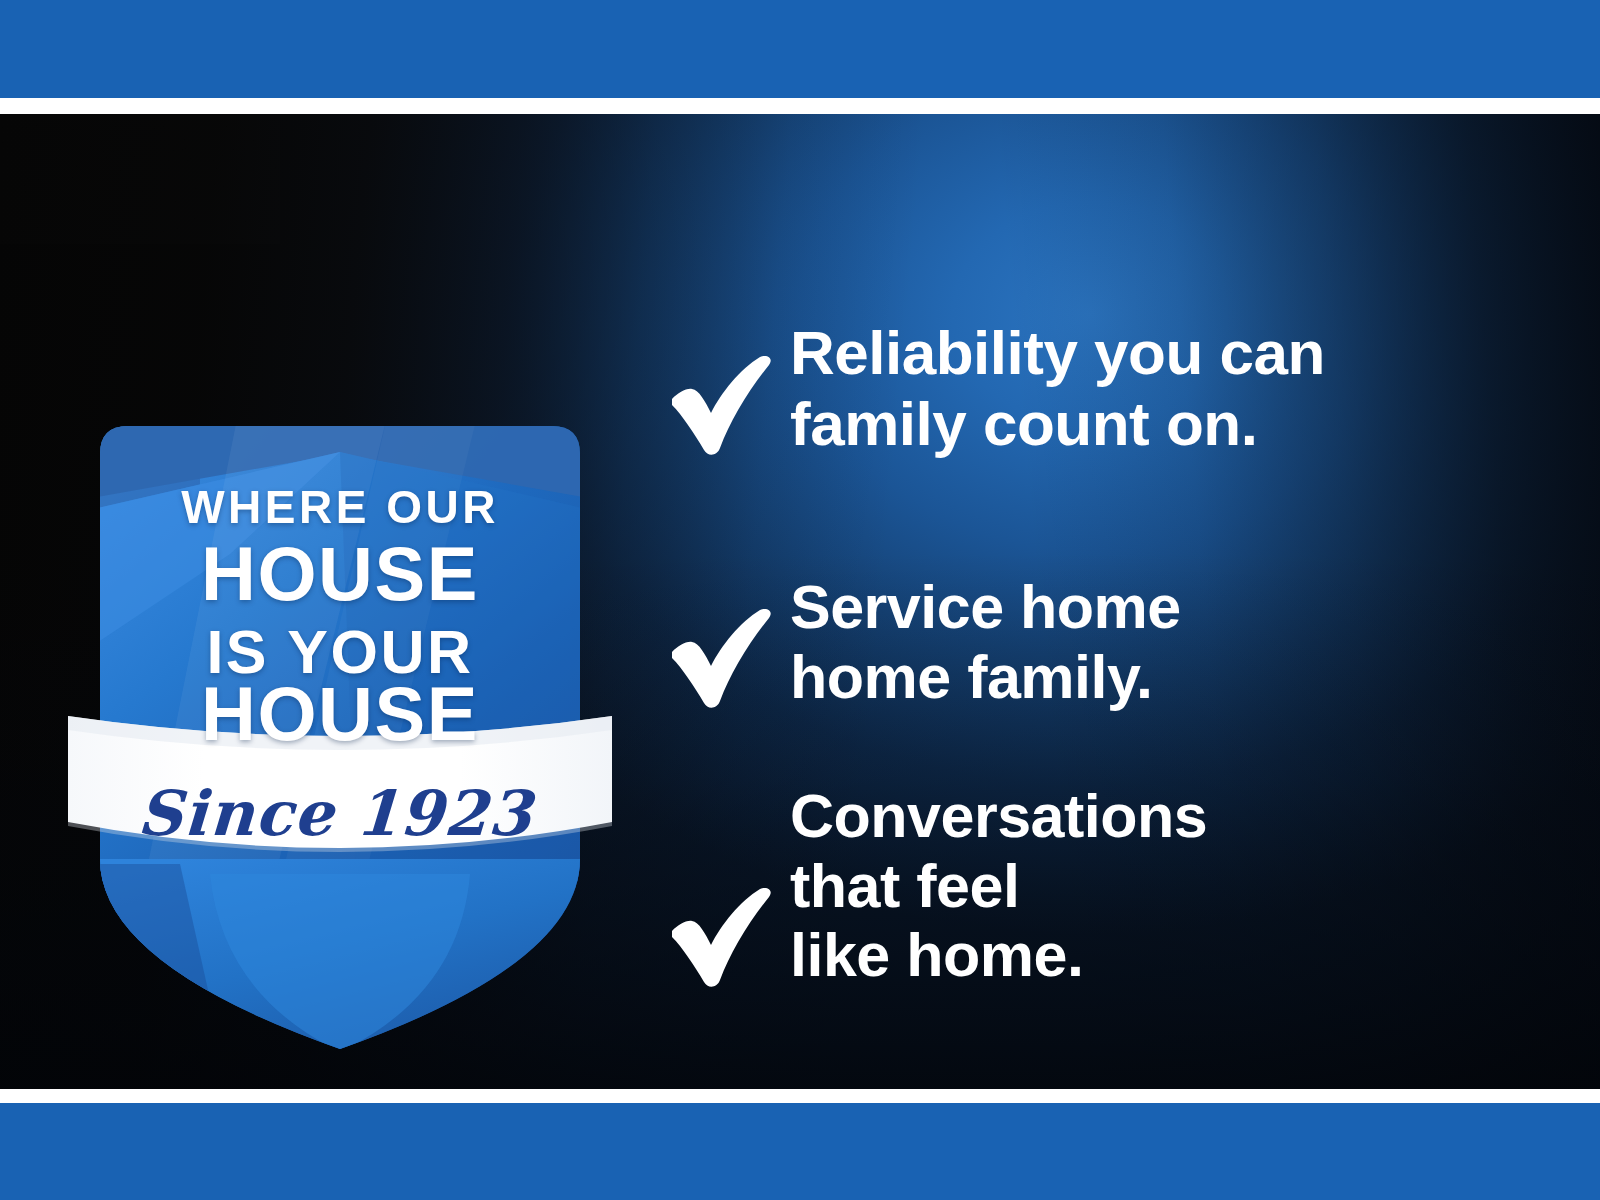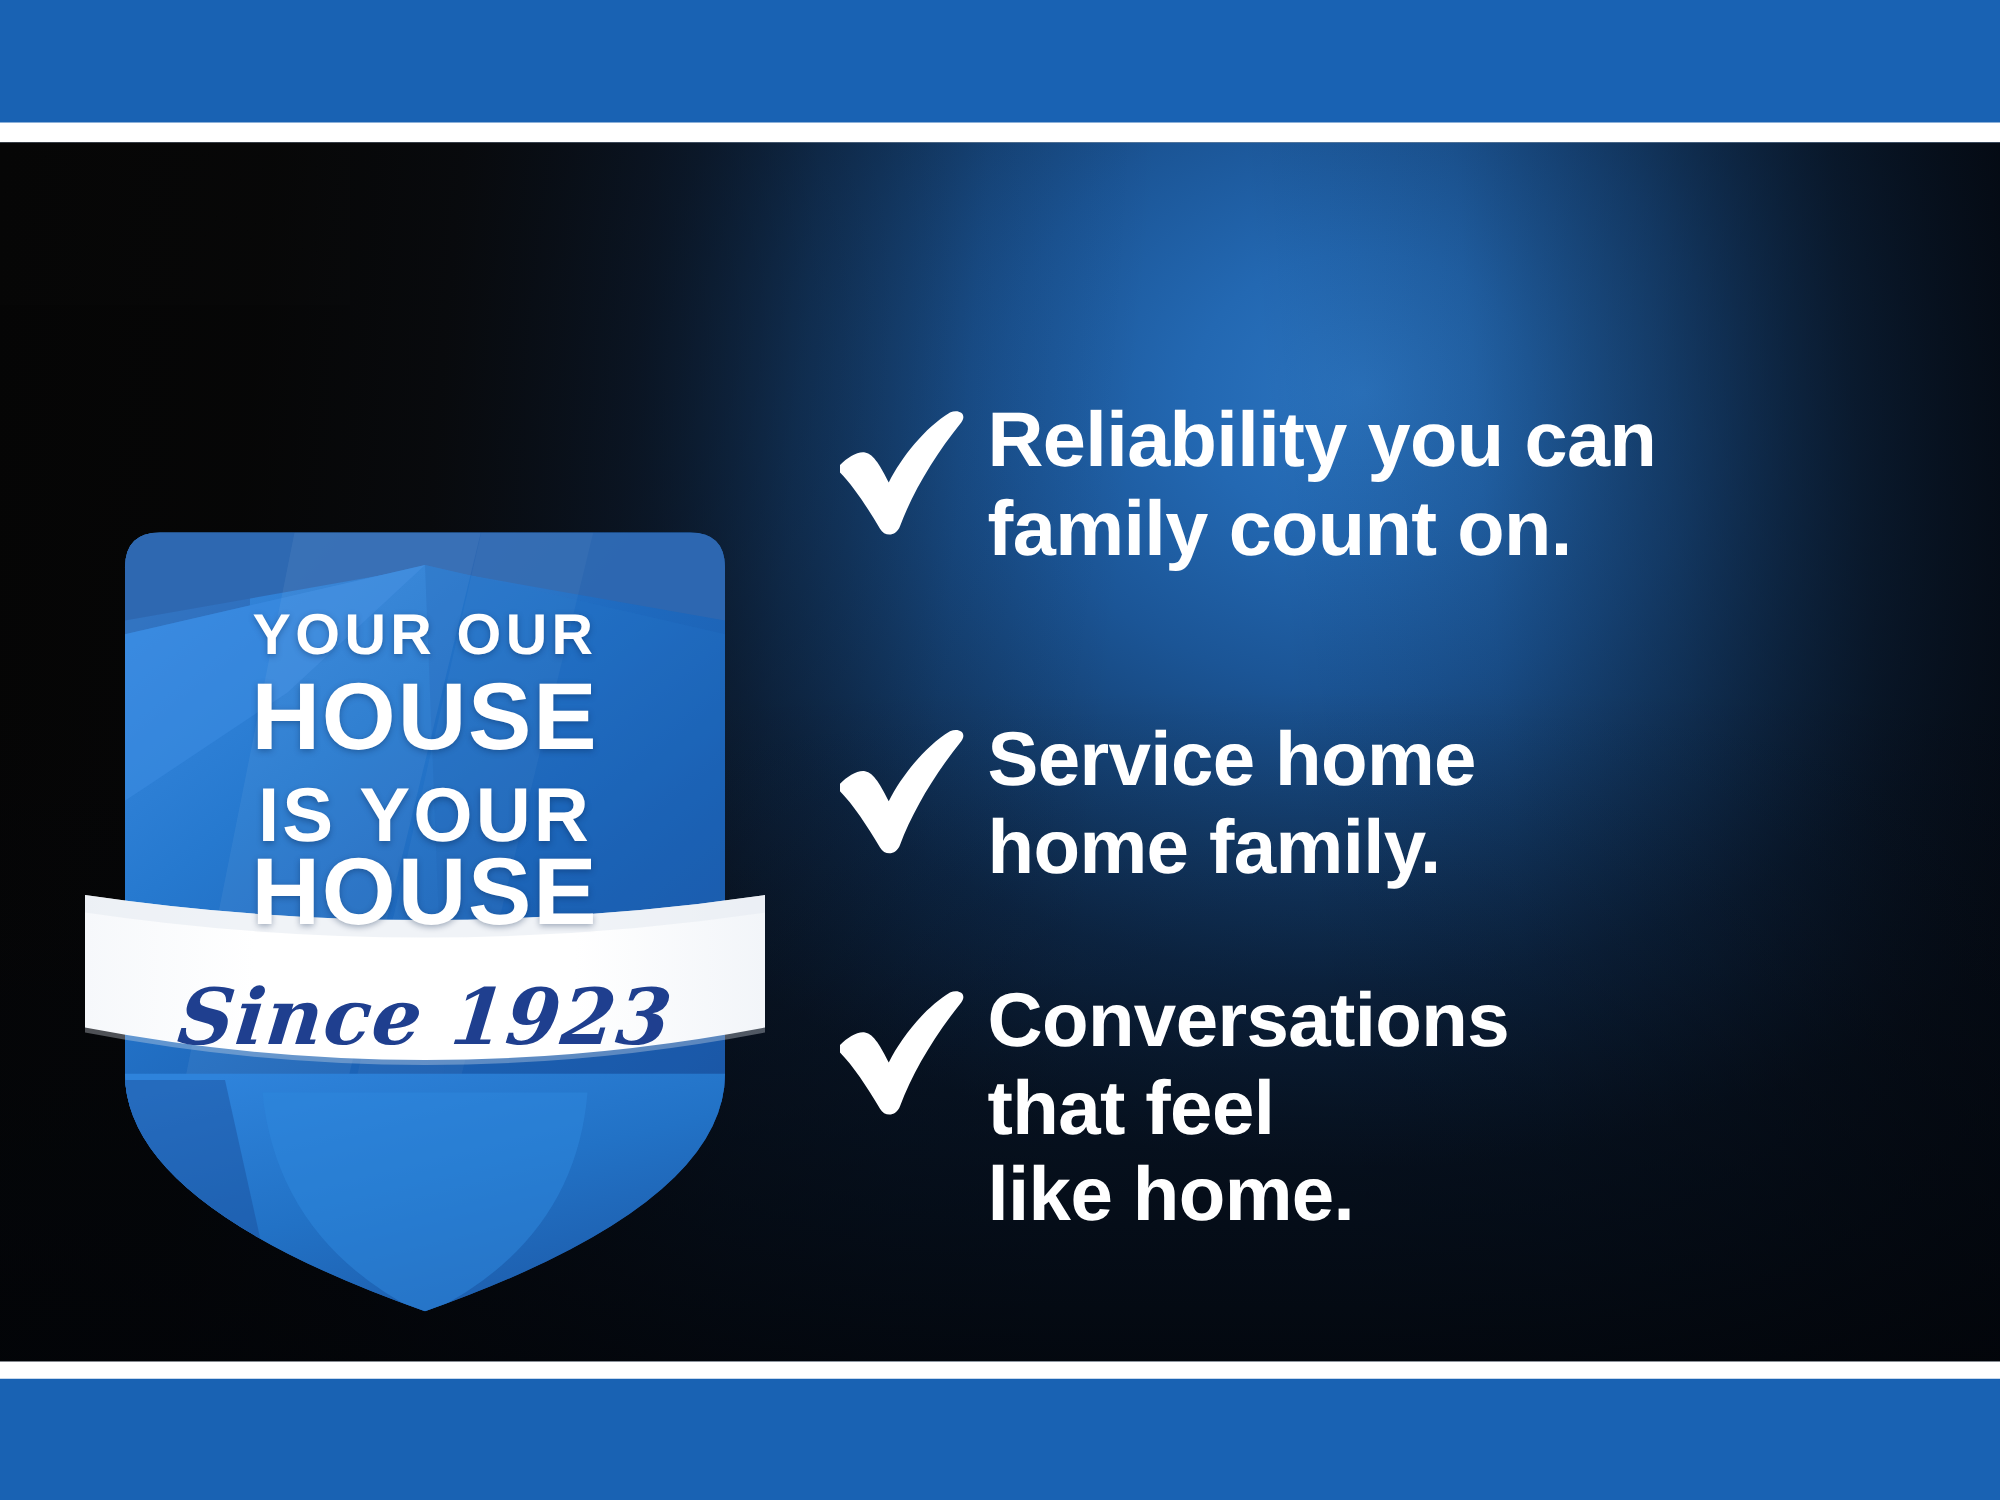--- a/index.html
+++ b/index.html
@@ -136,21 +136,21 @@
   
   #bullets {
     position: absolute;
     left: 668px;
     top: 200px;
     width: 830px;
   }
   .bullet {
     position: relative;
     display: flex;
-    align-items: flex-start;
+    align-items: flex-end;
     margin-bottom: 74px;
   }
   .check {
     flex: 0 0 auto;
     width: 122px;
     padding-top: 14px;
   }
   .check svg { display: block; width: 108px; height: 104px; }
   .btext {
     flex: 1 1 auto;
@@ -260,21 +260,21 @@
           <rect x="0" y="0" width="560" height="14" fill="#1F57A2" opacity="0.5"></rect>
         </g>
 
         <g>
           <path d="M 8,312 Q 280,352 552,312 L 552,418 Q 280,470 8,418 Z" fill="#D9DFE8" transform="translate(0,4)" opacity="0.35"></path>
           <path d="M 8,312 Q 280,352 552,312 L 552,418 Q 280,470 8,418 Z" fill="url(#gRibbon)"></path>
           <path d="M 8,312 Q 280,352 552,312 L 552,326 Q 280,366 8,326 Z" fill="#E6EBF2" opacity="0.6"></path>
         </g>
       </svg>
 
-      <div class="shield-txt" id="sh-l1">YOUR OUR</div>
+      <div class="shield-txt" id="sh-l1">WHERE OUR</div>
       <div class="shield-txt" id="sh-l2">HOUSE</div>
       <div class="shield-txt" id="sh-l3">IS YOUR</div>
       <div class="shield-txt" id="sh-l4">HOUSE</div>
 
       <div id="since-wrap">
         <span id="since">Since 1923</span>
       </div>
     </div>
 
     <div id="bullets">

